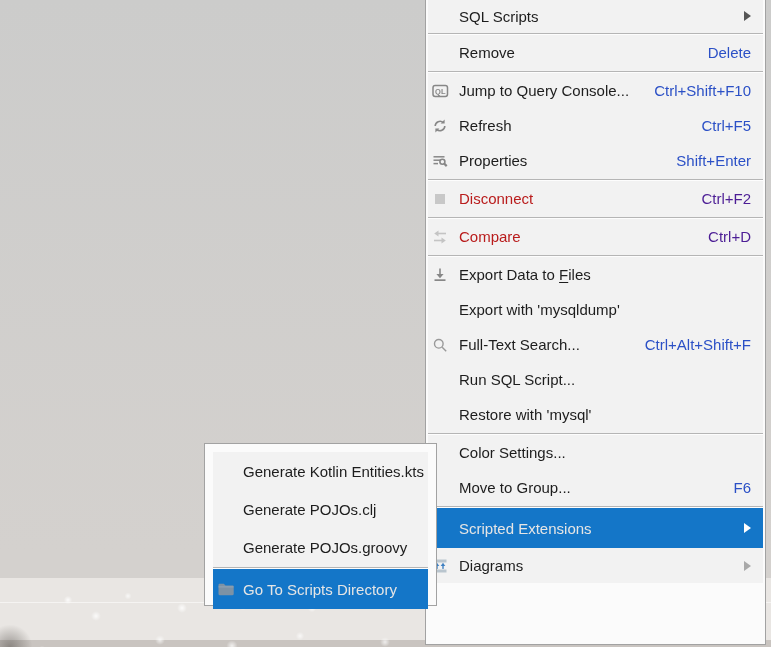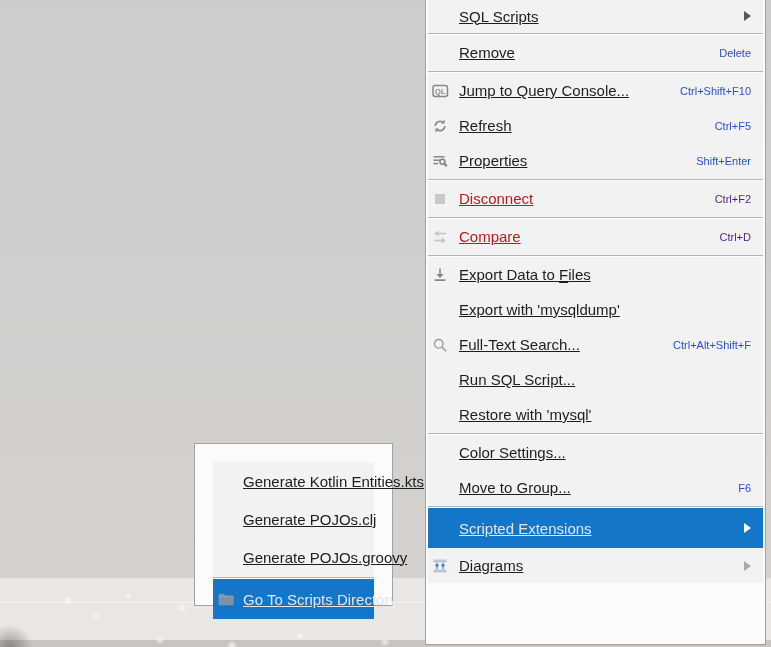--- a/index.html
+++ b/index.html
@@ -34,22 +34,22 @@
   }
   .menu{
     position:absolute;box-sizing:border-box;
     background:#fbfbfb;border:1px solid #a2a2a2;
   }
   .menu-main{
     left:425px;top:0;width:341px;height:645px;
     border-top:none;padding:0 2px 2px 2px;z-index:2;
   }
   .menu-sub{
-    left:194px;top:443px;width:199px;height:163px;
-    padding:18px;z-index:6;
+    left:204px;top:443px;width:233px;height:163px;
+    padding:8px;z-index:6;
   }
   .row{
     display:flex;align-items:center;
     height:35px;background:#f2f2f2;
     padding:0 12px 0 4px;
     font-size:15px;color:#1d1d1d;white-space:nowrap;
     cursor:default;
   }
   .menu-sub .row{height:38px;padding:0 8px 0 4px;}
   .row.first{height:32px;}
@@ -57,23 +57,23 @@
   .row.disabled .lbl{color:#b91c1c;}
   .row.disabled .sc{color:#4c1d95;}
   .sep{height:3px;background:#f2f2f2;position:relative;}
   .sep::before{content:"";position:absolute;left:0;right:0;top:1px;height:1px;background:#b5b5b5;}
   .sep::after{content:"";position:absolute;left:0;right:0;top:2px;height:1px;background:#fdfdfd;}
   .ico{
     width:20px;height:18px;margin-right:7px;flex:none;
     display:flex;align-items:center;
   }
   .menu-sub .ico{margin-right:6px;}
-  .lbl{white-space:pre;text-decoration:underline;}
+  .lbl{white-space:pre;}
   .lbl u{text-decoration:underline;text-underline-offset:2px;}
-  .sc{margin-left:auto;padding-left:16px;color:#2b50c6;font-size:11px;}
+  .sc{margin-left:auto;padding-left:16px;color:#2b50c6;font-size:15px;}
   .arr{
     width:0;height:0;margin-left:auto;flex:none;
     border-style:solid;border-width:5px 0 5px 7px;
     border-color:transparent transparent transparent #565656;
   }
   .arr.light{border-left-color:#a9a9a9;}
   .row.selected .arr{border-left-color:#ffffff;}
 </style>
 </head>
 <body>

